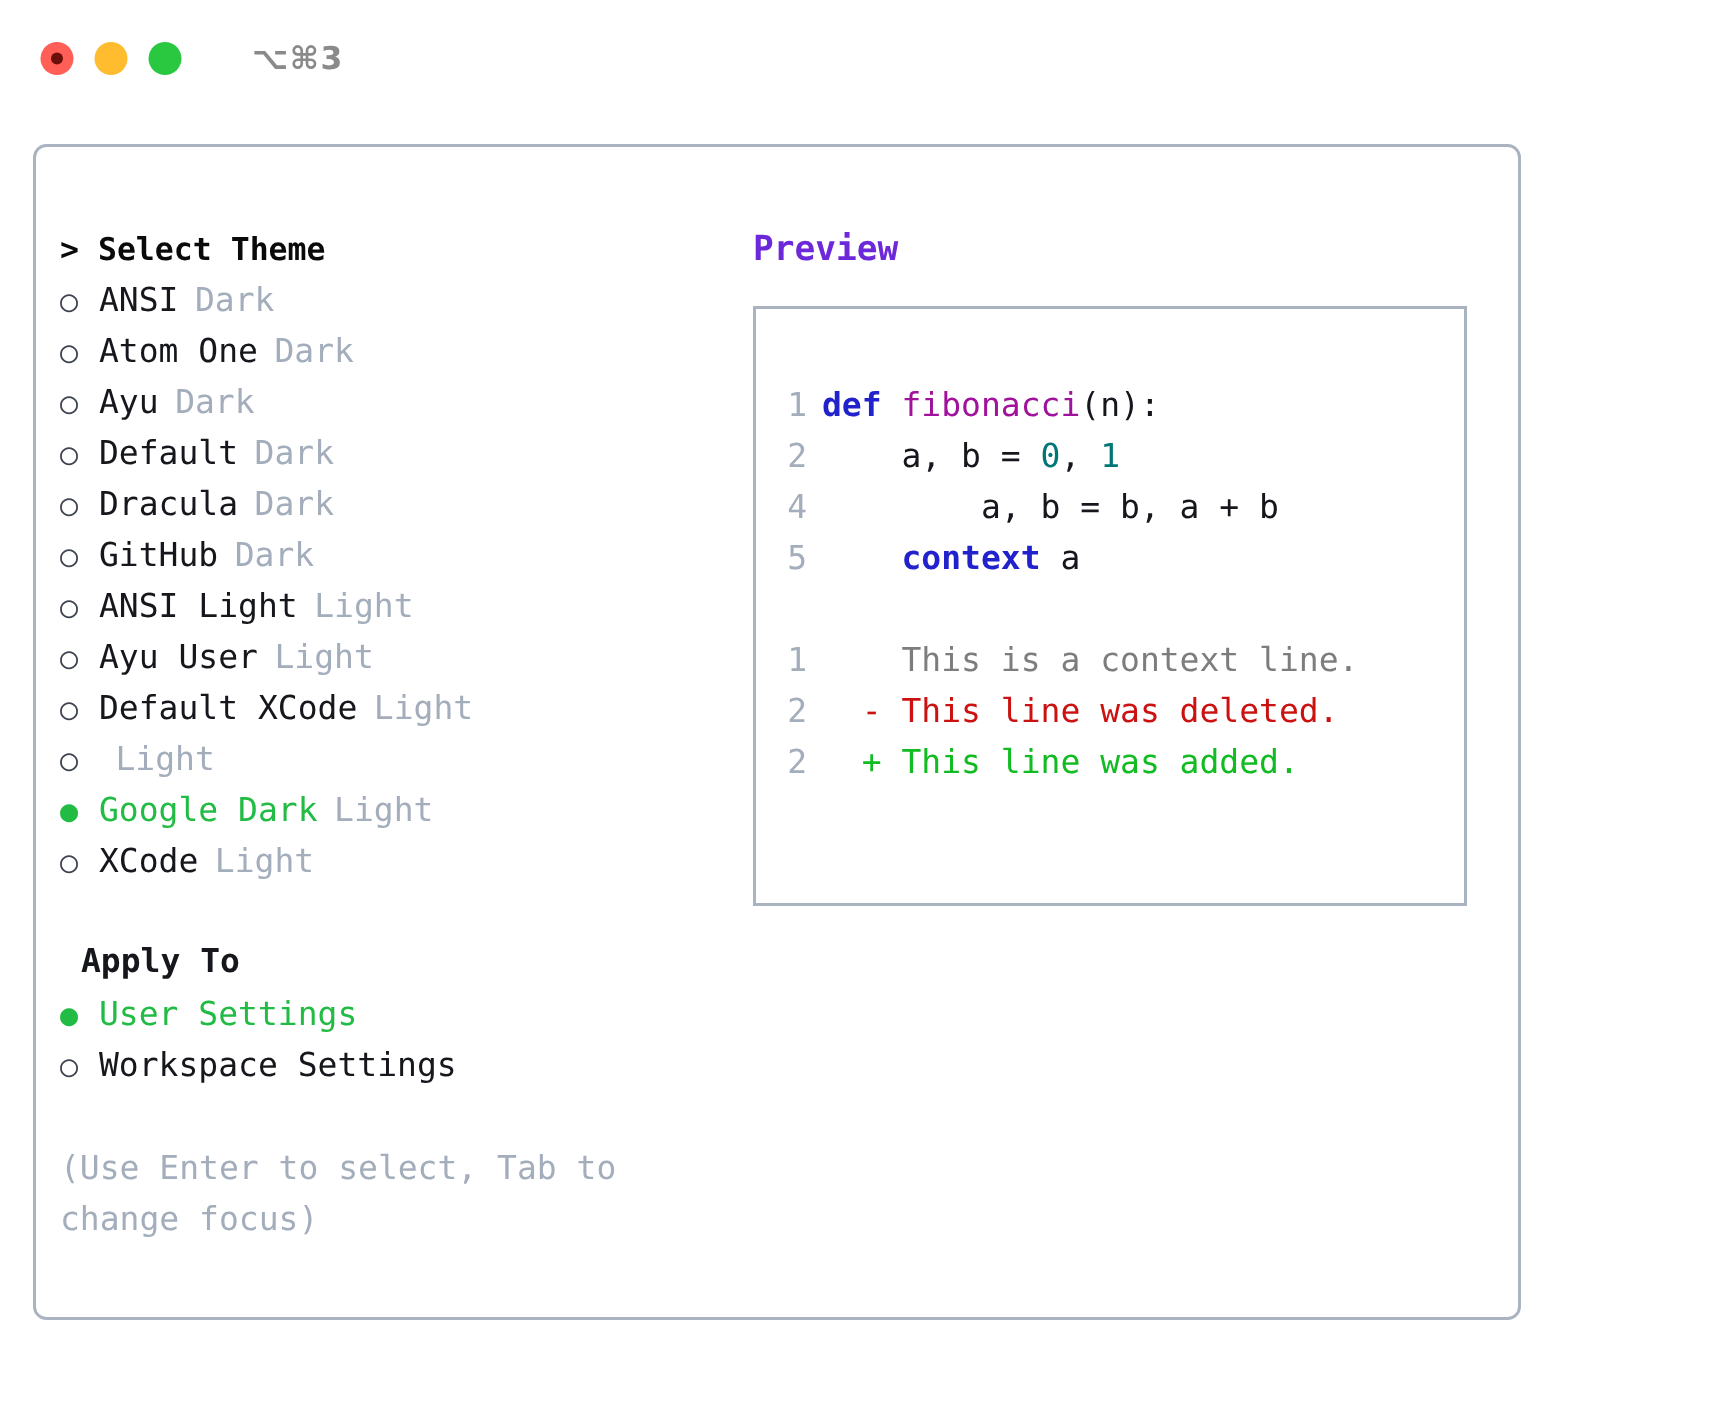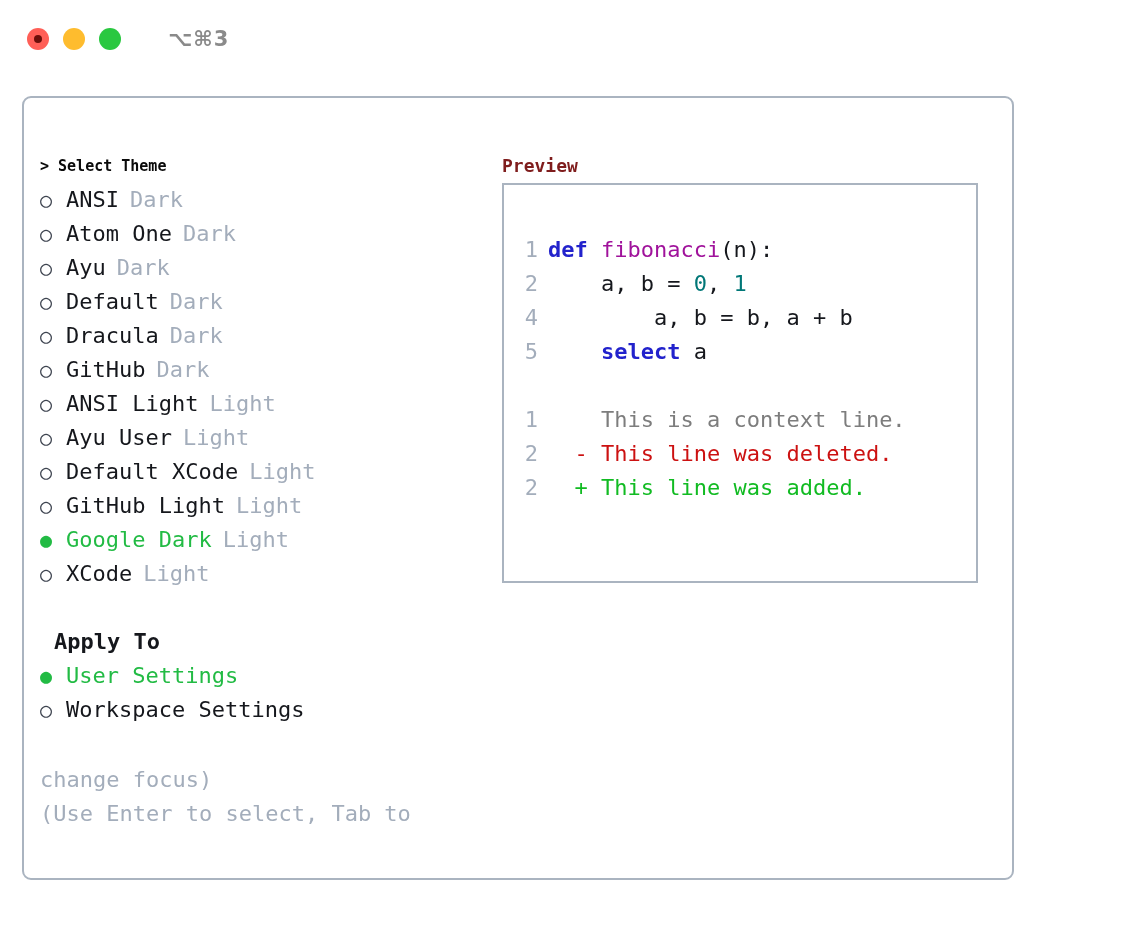--- a/index.html
+++ b/index.html
@@ -88,21 +88,21 @@
     height: 34px;
     line-height: 34px;
     font-size: 22px;
     white-space: nowrap;
     display: flex;
     align-items: baseline;
   }
   .header-row {
     font-weight: bold;
     color: #0a0a0a;
-    font-size: 15px;
+    font-size: 21px;
   }
   .marker {
     display: inline-block;
     width: 26px;
     flex: 0 0 26px;
     color: #3e4450;
     font-size: 20px;
   }
   .marker.sel { color: #22bb44; }
   .item-label { color: #15171c; }
@@ -129,26 +129,27 @@
   }
 
   
   #right-col {
     position: absolute;
     left: 478px;
     top: 51px;
     width: 500px;
   }
   #preview-title {
-    font-size: 18px;
+    font-size: 23px;
     font-weight: bold;
-    color: #7f1d1d;
+    color: #6d28d9;
     line-height: 34px;
   }
   #code-box {
+    margin-top: 21px;
     width: 476px;
     height: 400px;
     border: 2px solid #aab4c0;
     box-sizing: border-box;
     background: #ffffff;
     position: relative;
   }
   #code-inner {
     position: absolute;
     left: 12px;
@@ -236,21 +237,20 @@
             <span class="item-label">Ayu User</span>
             <span class="item-variant">Light</span>
           </div>
           <div class="row">
             <span class="marker">○</span>
             <span class="item-label">Default XCode</span>
             <span class="item-variant">Light</span>
           </div>
           <div class="row">
             <span class="marker">○</span>
-            <span class="item-label">GitHub Light</span>
             <span class="item-variant">Light</span>
           </div>
           <div class="row">
             <span class="marker sel">●</span>
             <span class="item-label sel">Google Dark</span>
             <span class="item-variant">Light</span>
           </div>
           <div class="row">
             <span class="marker">○</span>
             <span class="item-label">XCode</span>
@@ -267,33 +267,33 @@
             <span class="item-label sel">User Settings</span>
           </div>
           <div class="row">
             <span class="marker">○</span>
             <span class="item-label">Workspace Settings</span>
           </div>
         </div>
     </div>
 
     <div id="help">
+      <div>(Use Enter to select, Tab to</div>
       <div>change focus)</div>
-      <div>(Use Enter to select, Tab to</div>
     </div>
 
     <div id="right-col">
       <div id="preview-title">Preview</div>
       <div id="code-box">
         <div id="code-inner">
           <div id="code-lines">
               <div class="cline"><span class="lnum">1</span><span class="ctext"><span class="kw">def </span><span class="fn">fibonacci</span><span class="pl">(n):</span></span></div>
               <div class="cline"><span class="lnum">2</span><span class="ctext"><span class="pl">    a, b = </span><span class="num">0</span><span class="pl">, </span><span class="num">1</span></span></div>
               <div class="cline"><span class="lnum">4</span><span class="ctext"><span class="pl">        a, b = b, a + b</span></span></div>
-              <div class="cline"><span class="lnum">5</span><span class="ctext"><span class="pl">    </span><span class="kw">select</span><span class="pl"> a</span></span></div>
+              <div class="cline"><span class="lnum">5</span><span class="ctext"><span class="pl">    </span><span class="kw">context</span><span class="pl"> a</span></span></div>
             </div>
           <div class="blankline"></div>
           <div id="diff-lines">
               <div class="cline"><span class="lnum">1</span><span class="ctext diff-ctx">    This is a context line.</span></div>
               <div class="cline"><span class="lnum">2</span><span class="ctext diff-del">  - This line was deleted.</span></div>
               <div class="cline"><span class="lnum">2</span><span class="ctext diff-add">  + This line was added.</span></div>
             </div>
         </div>
       </div>
     </div>

